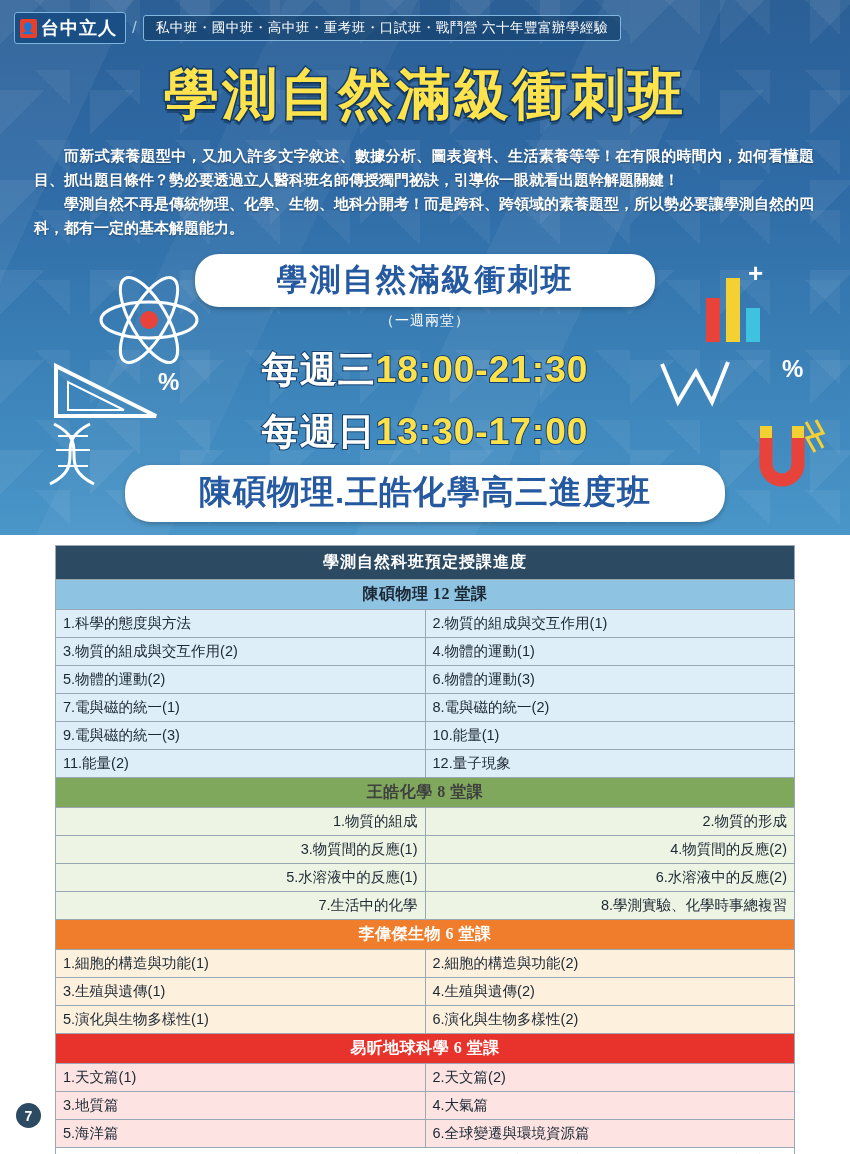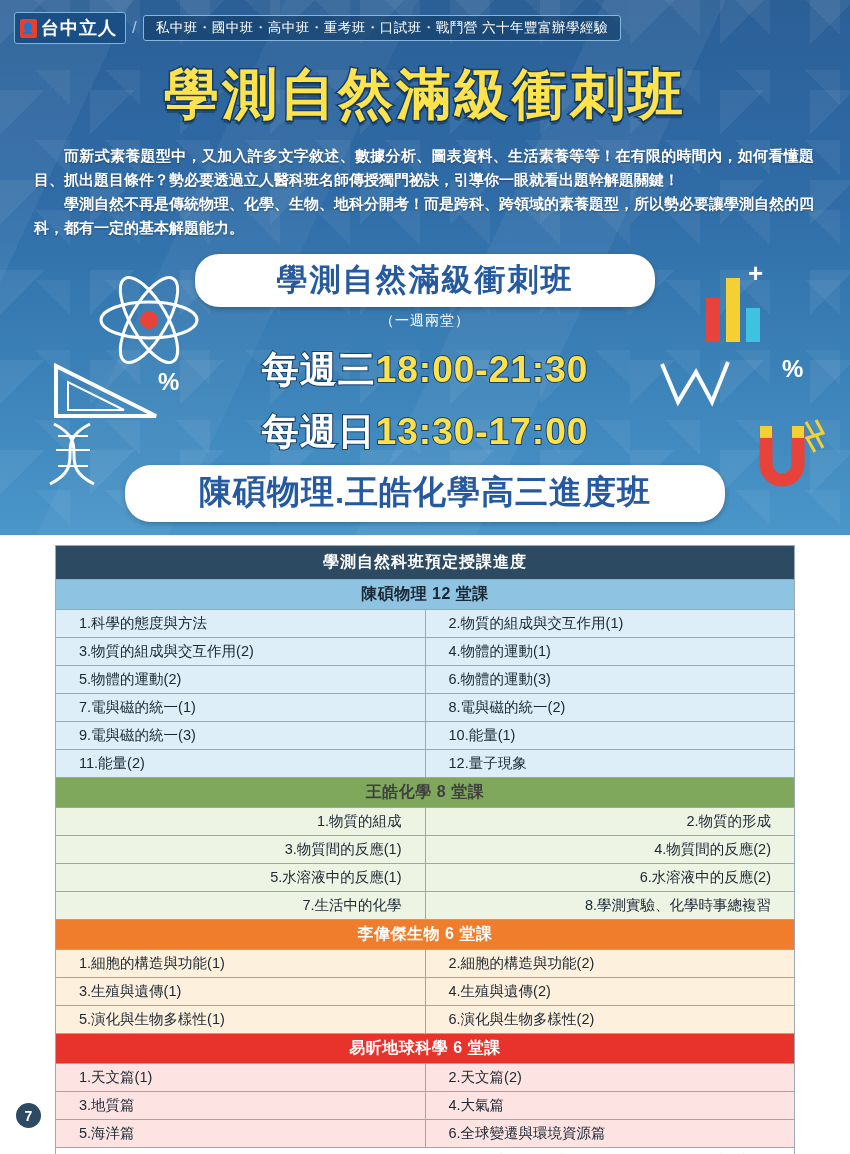--- a/index.html
+++ b/index.html
@@ -153,33 +153,33 @@
   
   .table-wrap{
     position:absolute;
     left:55px; top:545px;
     width:740px;
   }
   table{ border-collapse:collapse; width:100%; table-layout:fixed; }
   td{
     border:1px solid #9aa7b5;
     font-size:14.5px;
-    padding:4px 23px;
+    padding:4px 7px;
     color:#1b2733;
     height:23px;
   }
   .tbl-title{
     background:#2d4a63; color:#ffffff; text-align:center;
     font-size:16px; font-weight:bold; letter-spacing:1px; padding:6px 10px; height:auto;
   }
   .sec-phys{ background:#8fc3e2; }
   .sec-chem{ background:#7fa85c; color:#404040; }
   .sec-bio { background:#ef7d2b; color:#ffffff; }
   .sec-earth{ background:#e8332c; color:#ffffff; }
-  .sec-row{ text-align:center; font-weight:bold; font-size:16px; letter-spacing:0.5px; padding:4px 12px; }
+  .sec-row{ text-align:center; font-weight:bold; font-size:16px; letter-spacing:0.5px; padding:4px 12px;font-family:Liberation Serif, serif; }
   .r-phys{ background:#ddeef8; }
   .r-chem{ background:#eef4e4;text-align:right; }
   .r-bio { background:#fdf0dc; }
   .r-earth{ background:#fde4e3; }
   .footnote{ text-align:right; font-size:14.5px; background:#ffffff; }
 
   
   .pagenum{
     position:absolute; left:16px; top:1103px;
     width:25px; height:25px; border-radius:50%;

